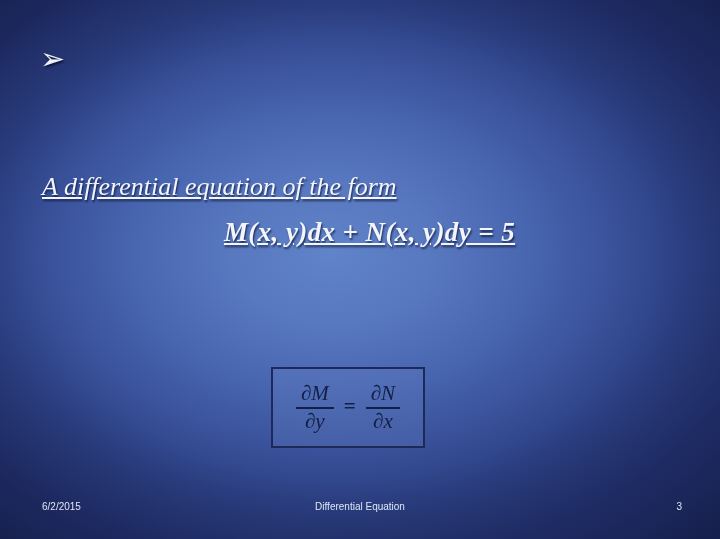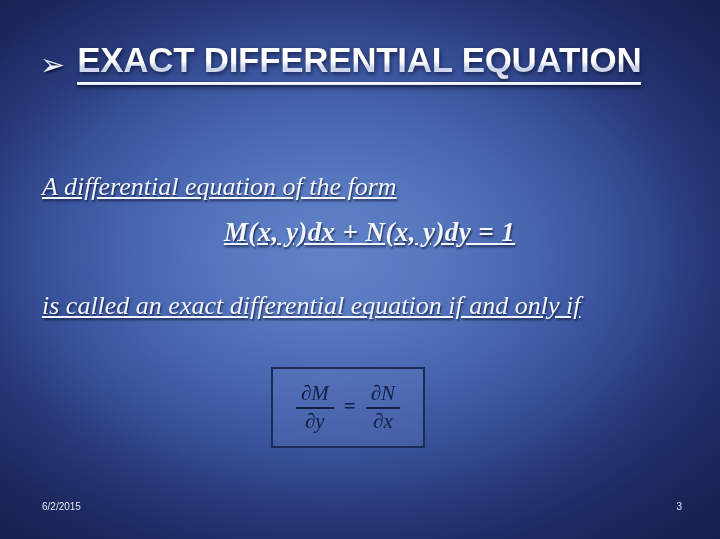--- a/index.html
+++ b/index.html
@@ -182,43 +182,42 @@
   }
   .footer-page { position: absolute; right: 38px; top: 0; }
 </style>
 </head>
 <body>
 
 <div class="slide">
 
   <div class="title-row">
     <span class="title-bullet">➢</span>
-    <span class="title-text">EXACT DIFFERENTIAL EQUATION<span class="title-underline"></span></span>
   </div>
 
   <div class="body-block">
     <div class="line-form">A differential equation of the form</div>
-    <div class="line-equation">M(x, y)dx + N(x, y)dy = 1</div>
-    <div class="line-called">is called an exact differential equation if and only if</div>
+    <div class="line-equation">M(x, y)dx + N(x, y)dy = 5</div>
   </div>
 
   <div class="pde-box">
     <div class="pde-inner">
       <span class="frac">
         <span class="num">∂M</span>
         <span class="bar"></span>
         <span class="den">∂y</span>
       </span>
       <span class="eq-sign">=</span>
       <span class="frac">
         <span class="num">∂N</span>
         <span class="bar"></span>
         <span class="den">∂x</span>
       </span>
     </div>
   </div>
 
   <div class="footer">
     <span class="footer-date">6/2/2015</span>
+    <span class="footer-center">Differential Equation</span>
     <span class="footer-page">3</span>
   </div>
 
 </div>
 
 </body></html>

